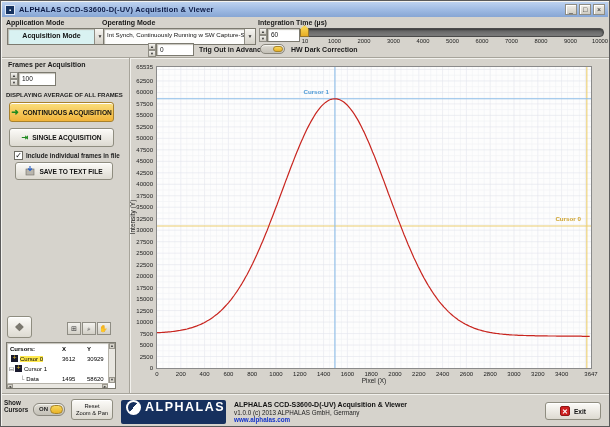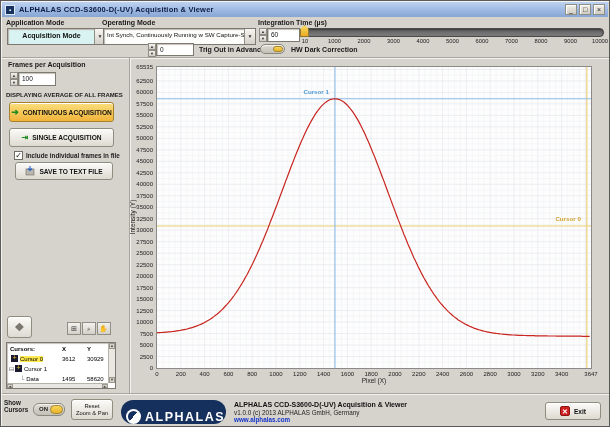--- a/index.html
+++ b/index.html
@@ -60,21 +60,21 @@
                  background:#fff; border:1px solid #7c7a70; box-shadow:inset 1px 1px 1px #c4c1b8; font-size:6px; }
   .crow { position:absolute; left:1px; right:8px; height:9px; display:flex; align-items:center; }
   .crow .cx { position:absolute; left:54px; } .crow .cy { position:absolute; left:79px; }
   .scroll-v { position:absolute; right:0; top:0; bottom:5px; width:7px; background:#e9e7e1; border-left:1px solid #b6b3aa; }
   .scroll-h { position:absolute; left:0; right:7px; bottom:0; height:5px; background:#e9e7e1; border-top:1px solid #b6b3aa; }
   .sbtn { background:#d8d5cc; border:1px solid #9a978e; color:#444; font-size:4px; line-height:4px; text-align:center; }
   .palettebtn { width:14px; height:13px; background:linear-gradient(#f3f2ee,#d3d0c7); border:1px solid #8f8d84;
                 font-size:7px; line-height:11px; text-align:center; color:#333; }
   .bottombar-text { position:absolute; white-space:nowrap; }
   .logo { position:absolute; left:120px; top:399px; width:105px; height:24px; background:#16305e;
-          border-radius:12px; display:flex; align-items:flex-end; padding:0 5px; gap:4px; }
+          border-radius:2px; display:flex; align-items:flex-start; padding:0 5px; gap:4px; }
   .logo .circ { width:15px; height:15px; border-radius:50%; background:#fff; position:relative; overflow:hidden; flex:0 0 auto; }
   .logo .circ::after { content:""; position:absolute; left:2px; top:2px; width:11px; height:11px;
                        border-radius:50%; background:linear-gradient(135deg,#16305e 50%,#fff 50%); }
   .logo .word { color:#fff; font-weight:bold; font-size:12.5px; letter-spacing:1.5px; }
   .exit-icon { width:10px; height:10px; background:#cf2020; border:1px solid #8e1515; border-radius:2px;
                color:#fff; font-size:7px; line-height:9px; text-align:center; font-weight:bold; }
   .treeicon { width:7px; height:7px; background:#1a1a2e; position:relative; flex:0 0 auto; }
   .treeicon::after { content:"+"; position:absolute; left:0; top:-1px; width:7px; text-align:center;
                      font-size:7px; color:#e8c030; line-height:8px; }
   .hl-yellow { background:#ffe94d; }

